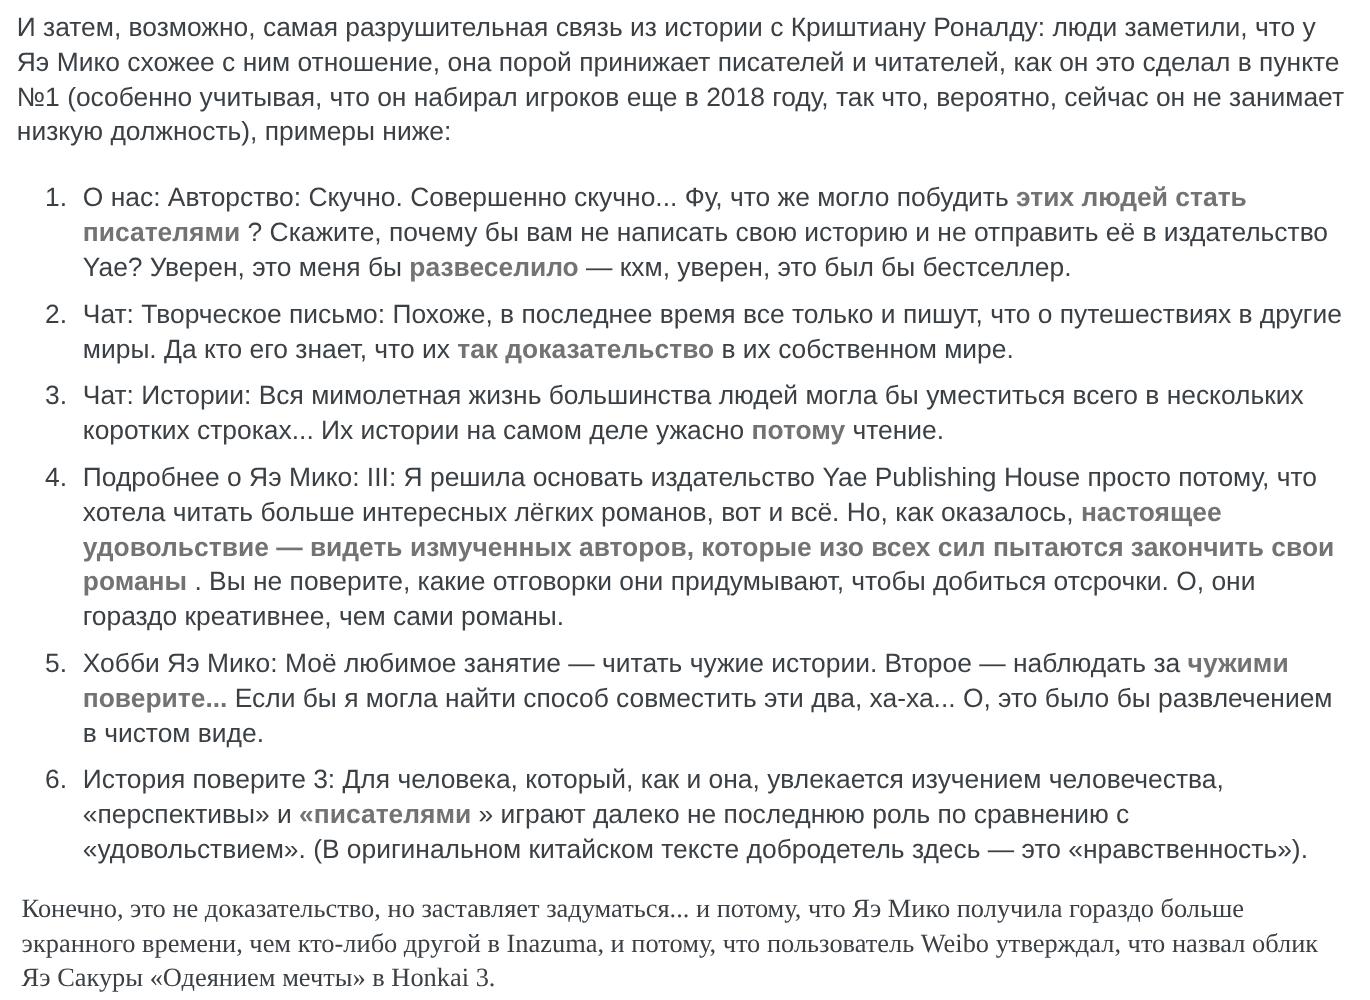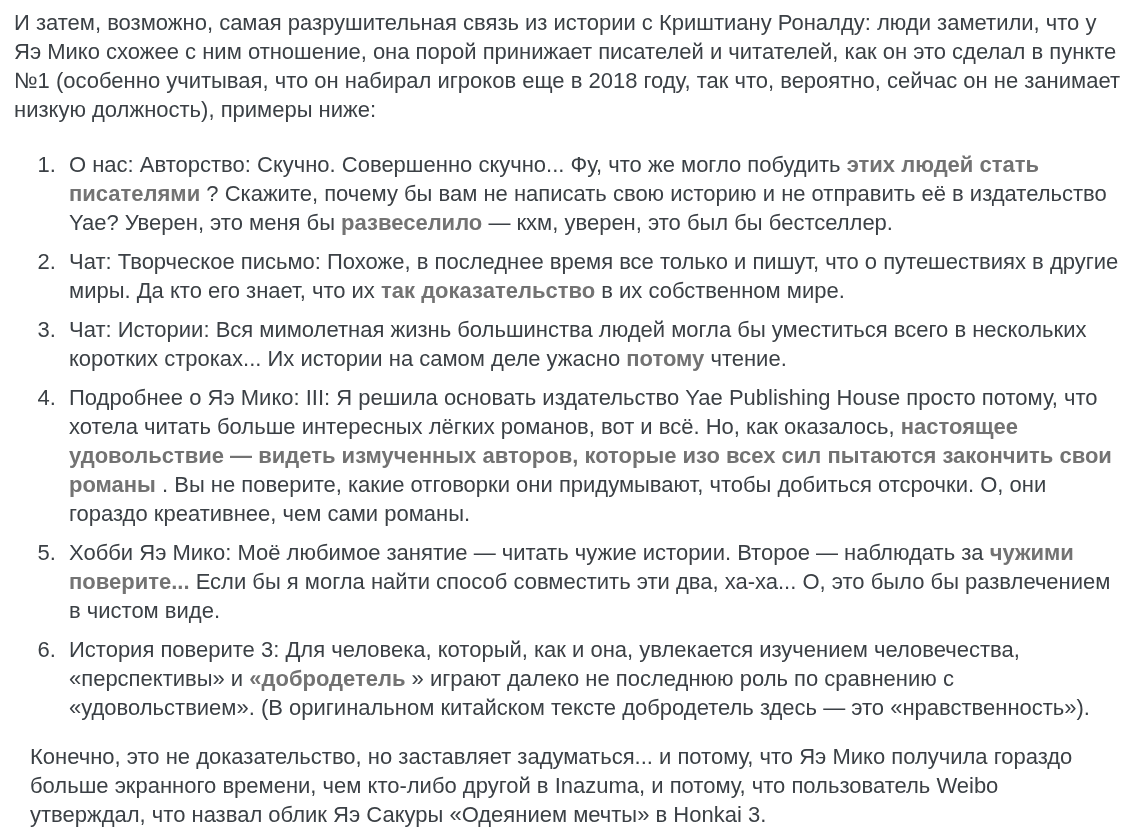--- a/index.html
+++ b/index.html
@@ -17,21 +17,22 @@
   }
   .doc {
     font-size: 22px;
     line-height: 29px;
     font-weight: 400;
   }
   .para {
     margin: 0 0 26px 0;
   }
   .para.closing {
-    margin: 16px;
+    margin: 4px;
+    font-family: Liberation Serif, serif;
   }
   ol.list {
     margin: 0 0 20px 0;
     padding: 0 0 0 48px;
   }
   ol.list li {
     margin: 0 0 10px 0;
     padding-left: 7px;
   }
   ol.list li:last-child {
@@ -47,17 +48,17 @@
 
 <div class="doc">
   <p class="para"><span>И затем, возможно, самая разрушительная связь из истории с Криштиану Роналду: люди заметили, что у Яэ Мико схожее с ним отношение, она порой принижает писателей и читателей, как он это сделал в пункте №1 (особенно учитывая, что он набирал игроков еще в 2018 году, так что, вероятно, сейчас он не занимает низкую должность), примеры ниже:</span></p>
 
   <ol class="list" id="numbered-list">
       <li><span>О нас: Авторство: Скучно. Совершенно скучно... Фу, что же могло побудить </span><strong>этих людей стать писателями</strong><span> ? Скажите, почему бы вам не написать свою историю и не отправить её в издательство Yae? Уверен, это меня бы </span><strong>развеселило</strong><span> — кхм, уверен, это был бы бестселлер.</span></li>
       <li><span>Чат: Творческое письмо: Похоже, в последнее время все только и пишут, что о путешествиях в другие миры. Да кто его знает, что их </span><strong>так доказательство</strong><span> в их собственном мире.</span></li>
       <li><span>Чат: Истории: Вся мимолетная жизнь большинства людей могла бы уместиться всего в нескольких коротких строках... Их истории на самом деле ужасно </span><strong>потому</strong><span> чтение.</span></li>
       <li><span>Подробнее о Яэ Мико: III: Я решила основать издательство Yae Publishing House просто потому, что хотела читать больше интересных лёгких романов, вот и всё. Но, как оказалось, </span><strong>настоящее удовольствие — видеть измученных авторов, которые изо всех сил пытаются закончить свои романы</strong><span> . Вы не поверите, какие отговорки они придумывают, чтобы добиться отсрочки. О, они гораздо креативнее, чем сами романы.</span></li>
       <li><span>Хобби Яэ Мико: Моё любимое занятие — читать чужие истории. Второе — наблюдать за </span><strong>чужими поверите...</strong><span> Если бы я могла найти способ совместить эти два, ха-ха... О, это было бы развлечением в чистом виде.</span></li>
-      <li><span>История поверите 3: Для человека, который, как и она, увлекается изучением человечества, «перспективы» и </span><strong>«добродетель</strong><span> » играют далеко не последнюю роль по сравнению с «удовольствием». (В оригинальном китайском тексте добродетель здесь — это «нравственность»).</span></li>
+      <li><span>История поверите 3: Для человека, который, как и она, увлекается изучением человечества, «перспективы» и </span><strong>«писателями</strong><span> » играют далеко не последнюю роль по сравнению с «удовольствием». (В оригинальном китайском тексте добродетель здесь — это «нравственность»).</span></li>
     </ol>
 
   <p class="para closing"><span>Конечно, это не доказательство, но заставляет задуматься... и потому, что Яэ Мико получила гораздо больше экранного времени, чем кто-либо другой в Inazuma, и потому, что пользователь Weibo утверждал, что назвал облик Яэ Сакуры «Одеянием мечты» в Honkai 3.</span></p>
 </div>
 
 </body></html>

